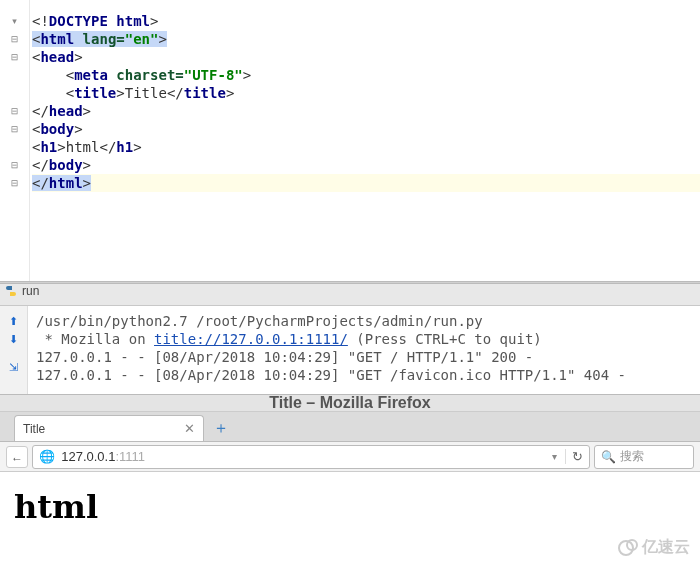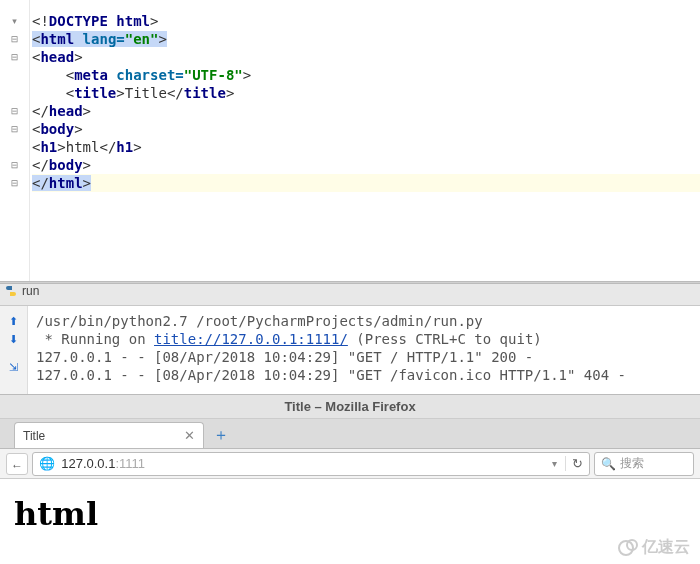--- a/index.html
+++ b/index.html
@@ -38,21 +38,21 @@
     font-family: "DejaVu Sans Mono","Consolas",monospace;
     font-size: 14px;
     line-height: 18px;
     padding: 12px 0 0 2px;
     white-space: pre;
     flex: 1;
   }
   .hl-line { background: #fffde7; display: inline-block; width: 100%; }
   .sel { background: #c5d8f7; }
   .tag { color: #000080; font-weight: bold; text-align: right; }
-  .attr-name { color: #0369a1; font-weight: bold; }
+  .attr-name { color: #14532d; font-weight: bold; }
   .attr-val { color: #007f00; font-weight: bold; }
   .bracket { color: #333; }
   .text { color: #333; }
   
   .divider { height: 3px; background: #d0d0d0; border-top:1px solid #bbb; border-bottom:1px solid #bbb;}
   
   .run-header {
     height: 22px;
     background: #e8e8e8;
     border-bottom: 1px solid #c8c8c8;
@@ -90,25 +90,25 @@
   .console .link { color: #1a4fb4; text-decoration: underline; }
   
   .browser {
     position: relative;
     border-top: 1px solid #bbb;
     height: 170px;
     background: #fff;
     margin-top:0;
   }
   .browser-title {
-    height: 24px;
+    height: 17px;
     background: #e4e4e4;
     border-bottom: 1px solid #ccc;
     display:flex; align-items:center; justify-content:center;
-    font-size: 13px; font-weight: bold; color: #555;
+    font-size: 16px; font-weight: bold; color: #555;
   }
   .tab-strip {
     height: 30px;
     background: #dcdcdc;
     border-bottom: 1px solid #bbb;
     display: flex; align-items: flex-end;
     padding-left: 14px;
   }
   .tab {
     background: #fff;
@@ -213,21 +213,21 @@
 </div>
 
 <div class="console-wrap">
   <div class="console-gutter">
     <div class="btn" style="color:#1a66cc">⬆</div>
     <div class="btn" style="color:#1a66cc">⬇</div>
     <div class="btn" style="height:10px"></div>
     <div class="btn" style="color:#1a66cc">⇲</div>
   </div>
   <div class="console"><span>/usr/bin/python2.7 /root/PycharmProjects/admin/run.py</span>
-<span><span> * Running on </span><span class="link">title://127.0.0.1:1111/</span><span> (Press CTRL+C to quit)</span></span>
+<span><span> * Mozilla on </span><span class="link">title://127.0.0.1:1111/</span><span> (Press CTRL+C to quit)</span></span>
 <span>127.0.0.1 - - [08/Apr/2018 10:04:29] "GET / HTTP/1.1" 200 -</span>
 <span>127.0.0.1 - - [08/Apr/2018 10:04:29] "GET /favicon.ico HTTP/1.1" 404 -</span>
 </div>
 </div>
 
 <div class="browser">
   <div class="browser-title">
     <span>Title – Mozilla Firefox</span>
   </div>
   <div class="tab-strip">

